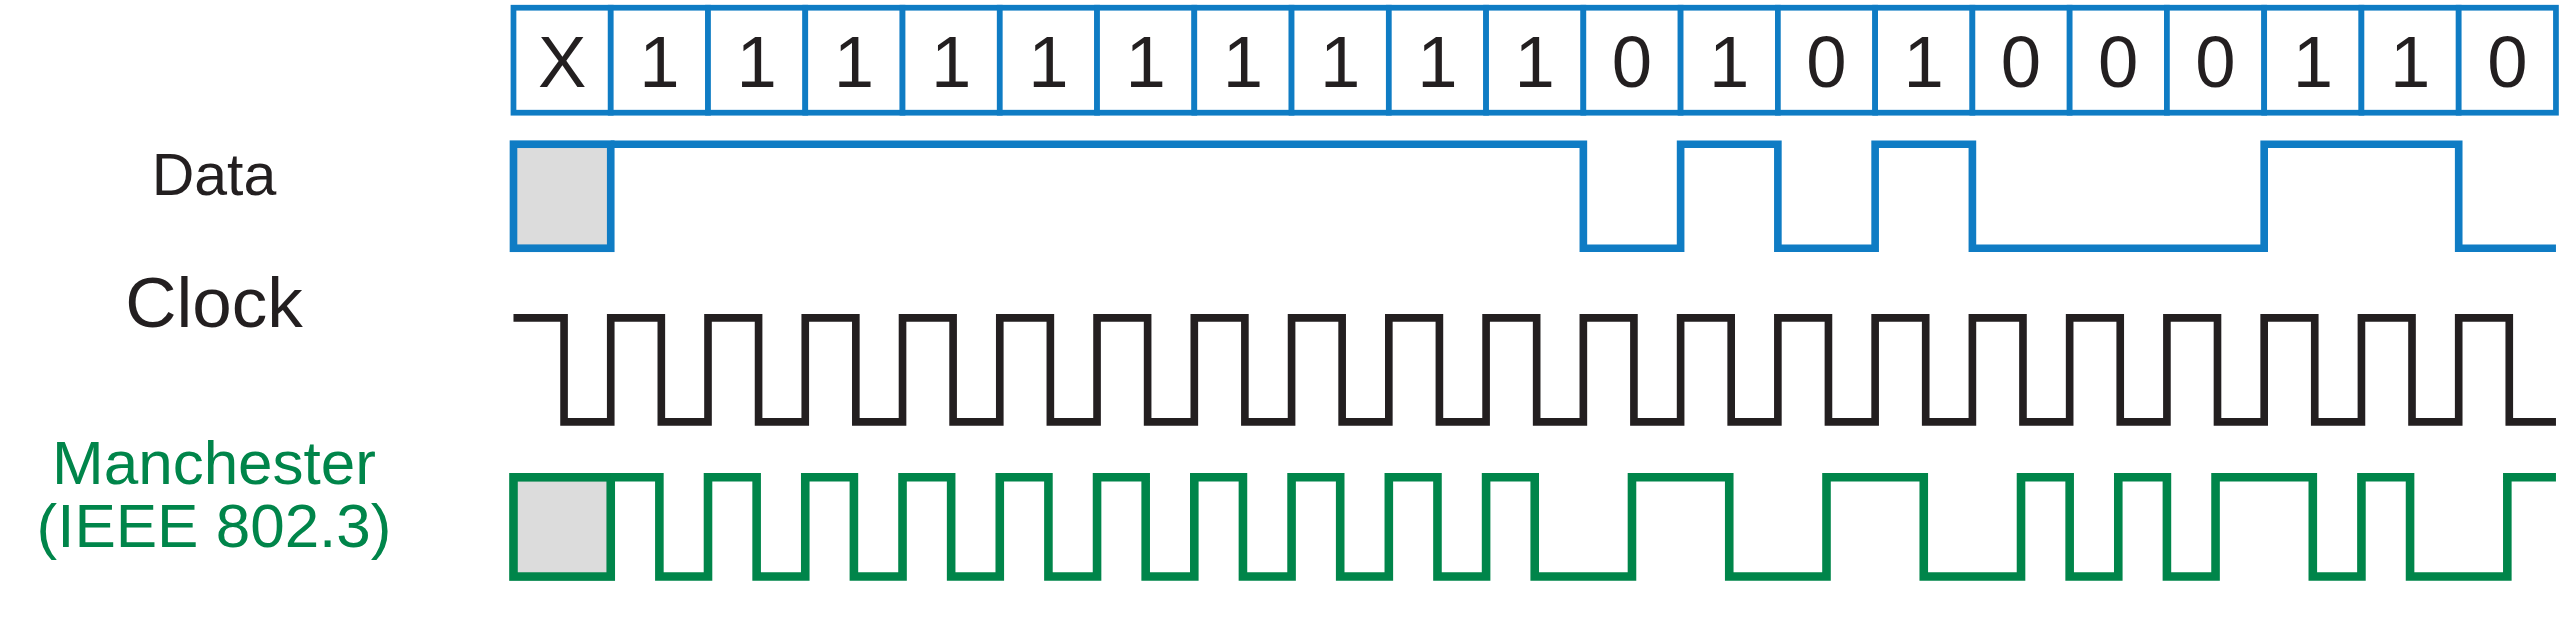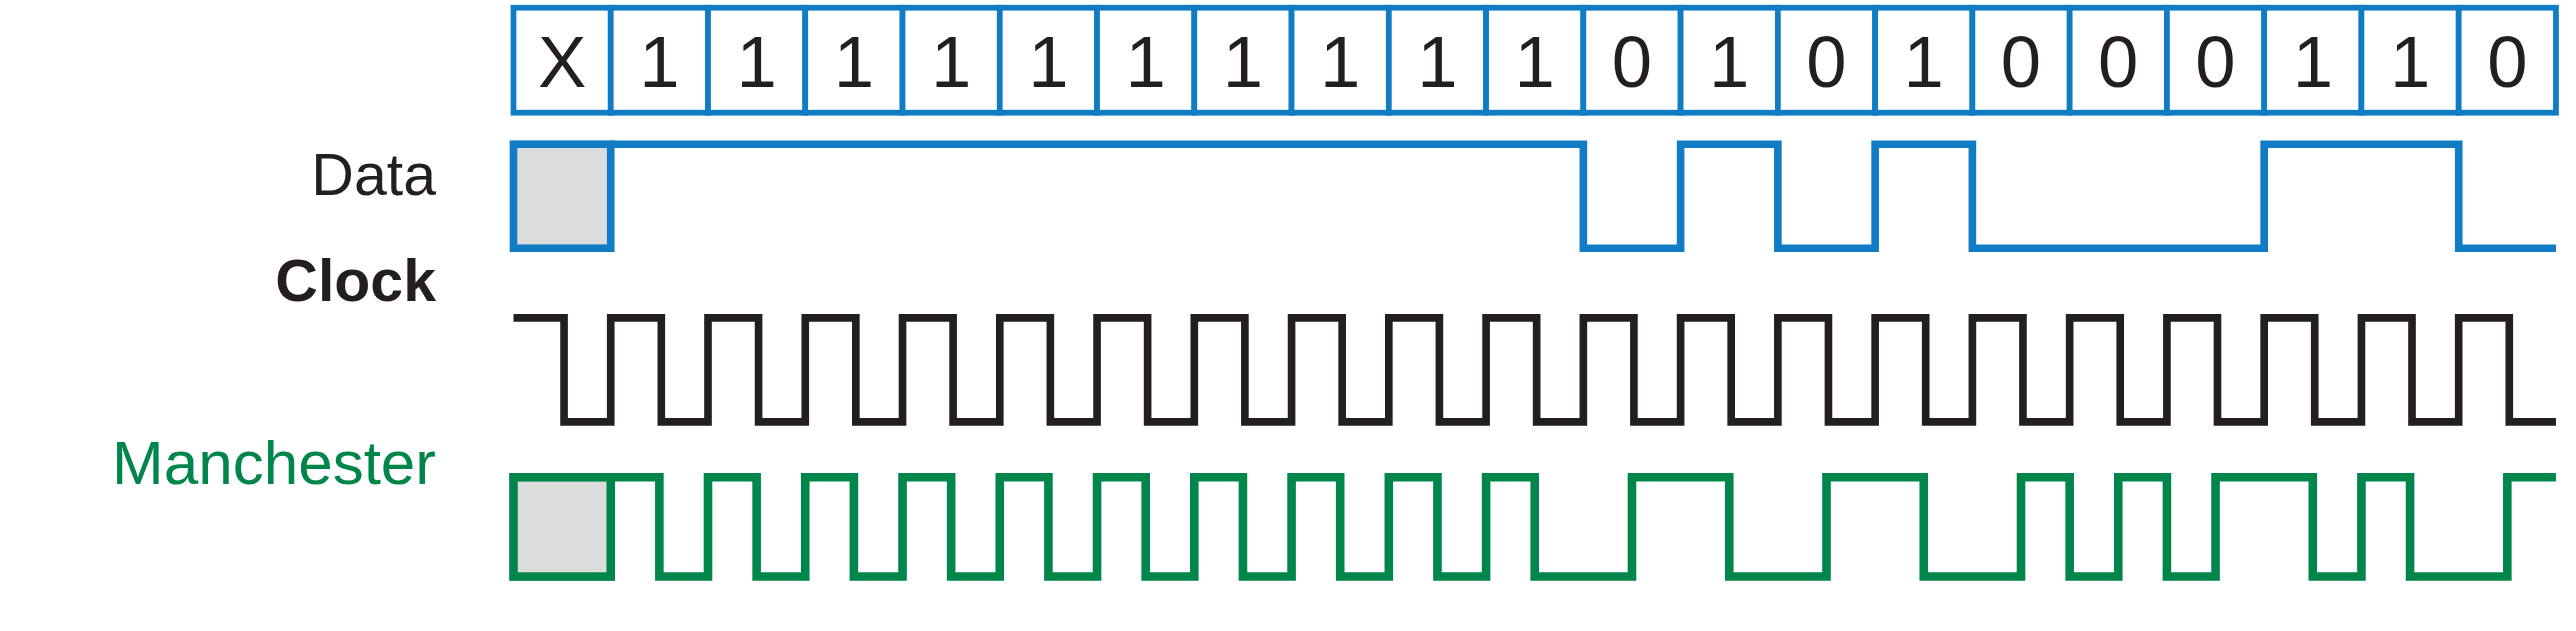--- a/index.html
+++ b/index.html
@@ -1,43 +1,42 @@
 <!DOCTYPE html>
 <html><head>
 <meta charset="utf-8">
 <style>
   html,body{margin:0;padding:0;background:#ffffff;}
   body{font-family:"Liberation Sans",sans-serif;}
   #stage{position:relative;width:2576px;height:632px;background:#ffffff;overflow:hidden;}
   #wave-svg{position:absolute;left:0;top:0;width:2576px;height:632px;}
   .row-label{
     position:absolute;
-    text-align:right;
+    text-align:center;
     font-family:"Liberation Sans",sans-serif;
     font-weight:400;
     line-height:1.02;
     white-space:pre;
     color:#231f20;
-    padding-left:8px;
   }
   #label-data{left:0;top:145px;width:428px;font-size:59px;}
-  #label-clock{left:0;top:251px;width:428px;font-size:59px;font-weight:bold;}
+  #label-clock{left:0;top:267px;width:428px;font-size:71px;}
   #label-manchester{left:0;top:431px;width:428px;font-size:62px;color:#00854a;}
   #label-manchester .l2{display:block;}
 </style>
 </head>
 <body>
 
 <div id="stage">
 
   <div class="row-label" id="label-data">Data</div>
 
   <div class="row-label" id="label-clock">Clock</div>
 
-  <div class="row-label" id="label-manchester"><span class="l1">Manchester</span></div>
+  <div class="row-label" id="label-manchester"><span class="l1">Manchester</span><span class="l2">(IEEE 802.3)</span></div>
 
   <svg id="wave-svg" viewBox="0 0 2699 662">
     <g id="bit-row-group">
         <rect x="538.00" y="8" width="101.90" height="110" fill="#ffffff" stroke="#0f7cc4" stroke-width="6"></rect>
         <text x="588.95" y="91" text-anchor="middle" font-family="&quot;Liberation Sans&quot;,sans-serif" font-size="76" fill="#231f20">X</text>
         <rect x="639.90" y="8" width="101.90" height="110" fill="#ffffff" stroke="#0f7cc4" stroke-width="6"></rect>
         <text x="690.86" y="91" text-anchor="middle" font-family="&quot;Liberation Sans&quot;,sans-serif" font-size="76" fill="#231f20">1</text>
         <rect x="741.81" y="8" width="101.90" height="110" fill="#ffffff" stroke="#0f7cc4" stroke-width="6"></rect>
         <text x="792.76" y="91" text-anchor="middle" font-family="&quot;Liberation Sans&quot;,sans-serif" font-size="76" fill="#231f20">1</text>
         <rect x="843.71" y="8" width="101.90" height="110" fill="#ffffff" stroke="#0f7cc4" stroke-width="6"></rect>

